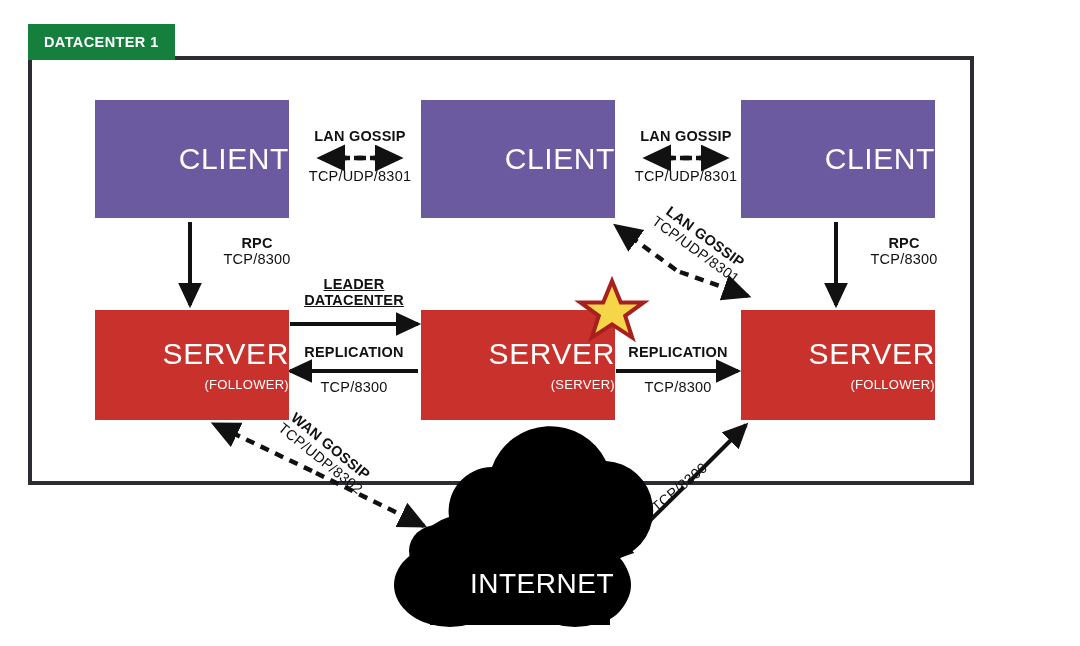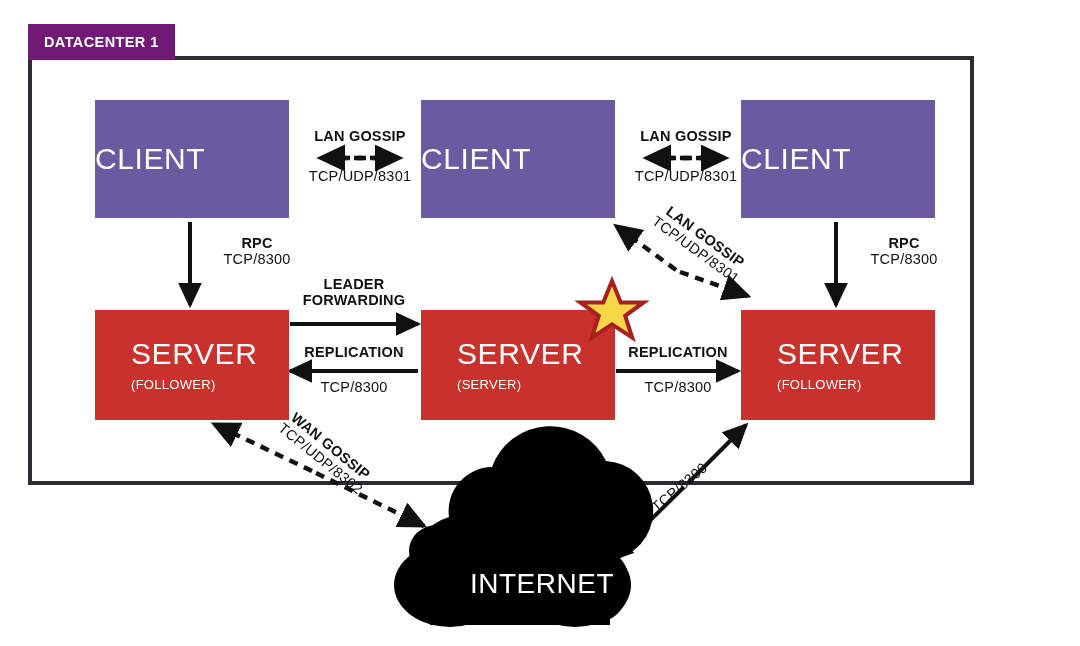--- a/index.html
+++ b/index.html
@@ -5,27 +5,27 @@
   html,body{margin:0;padding:0;background:#ffffff;}
   body{width:1080px;height:646px;position:relative;overflow:hidden;
        font-family:"Liberation Sans", sans-serif;}
 
   .stage{position:absolute;left:0;top:0;width:1080px;height:646px;}
 
   
   #dc-frame{position:absolute;left:28px;top:56px;width:946px;height:429px;
             border:4px solid #2b2d33;box-sizing:border-box;background:#fff;}
   #dc-tab{position:absolute;left:28px;top:24px;height:36px;
-          background:#701a75;color:#fff;display:flex;align-items:center;
+          background:#15803d;color:#fff;display:flex;align-items:center;
           padding:0 16px;box-sizing:border-box;z-index:6;}
   #dc-tab .lbl{font-size:14.5px;font-weight:700;letter-spacing:.4px;white-space:nowrap;}
 
   
   .node{position:absolute;display:flex;flex-direction:column;
-        align-items:flex-start;justify-content:center;box-sizing:border-box;z-index:3;}
+        align-items:flex-end;justify-content:center;box-sizing:border-box;z-index:3;}
   .node .title{color:#fff;font-size:30px;font-weight:400;letter-spacing:.6px;line-height:1;}
   .node .sub{color:#fff;font-size:13px;font-weight:400;letter-spacing:.3px;margin-top:8px;}
   .client{background:#6b5aa0;}
   .server{background:#c9312c;padding-left:36px;}
 
   
   .lbl-blk{position:absolute;text-align:center;z-index:4;color:#111;line-height:1.12;}
   .lbl-blk .t{font-size:14.5px;font-weight:700;letter-spacing:.2px;white-space:nowrap;}
   .lbl-blk .p{font-size:14.5px;font-weight:400;letter-spacing:.2px;white-space:nowrap;}
 
@@ -174,23 +174,23 @@
   <div class="lbl-blk" style="left:205px;top:235px;width:104px;text-align:center;">
     <div class="t">RPC</div>
     <div class="p">TCP/8300</div>
   </div>
 
   <div class="lbl-blk" style="left:852px;top:235px;width:104px;text-align:center;">
     <div class="t">RPC</div>
     <div class="p">TCP/8300</div>
   </div>
 
-  <div class="lbl-blk" style="left:282px;top:276px;width:144px;">
+  <div class="lbl-blk" style="left:282px;top:276px;width:144px;text-decoration:underline;">
     <div class="t">LEADER</div>
-    <div class="t">FORWARDING</div>
+    <div class="t">DATACENTER</div>
   </div>
 
   <div class="lbl-blk" style="left:282px;top:344px;width:144px;">
     <div class="t">REPLICATION</div>
     <div style="height:19px;"></div>
     <div class="p">TCP/8300</div>
   </div>
 
   <div class="lbl-blk" style="left:606px;top:344px;width:144px;">
     <div class="t">REPLICATION</div>

